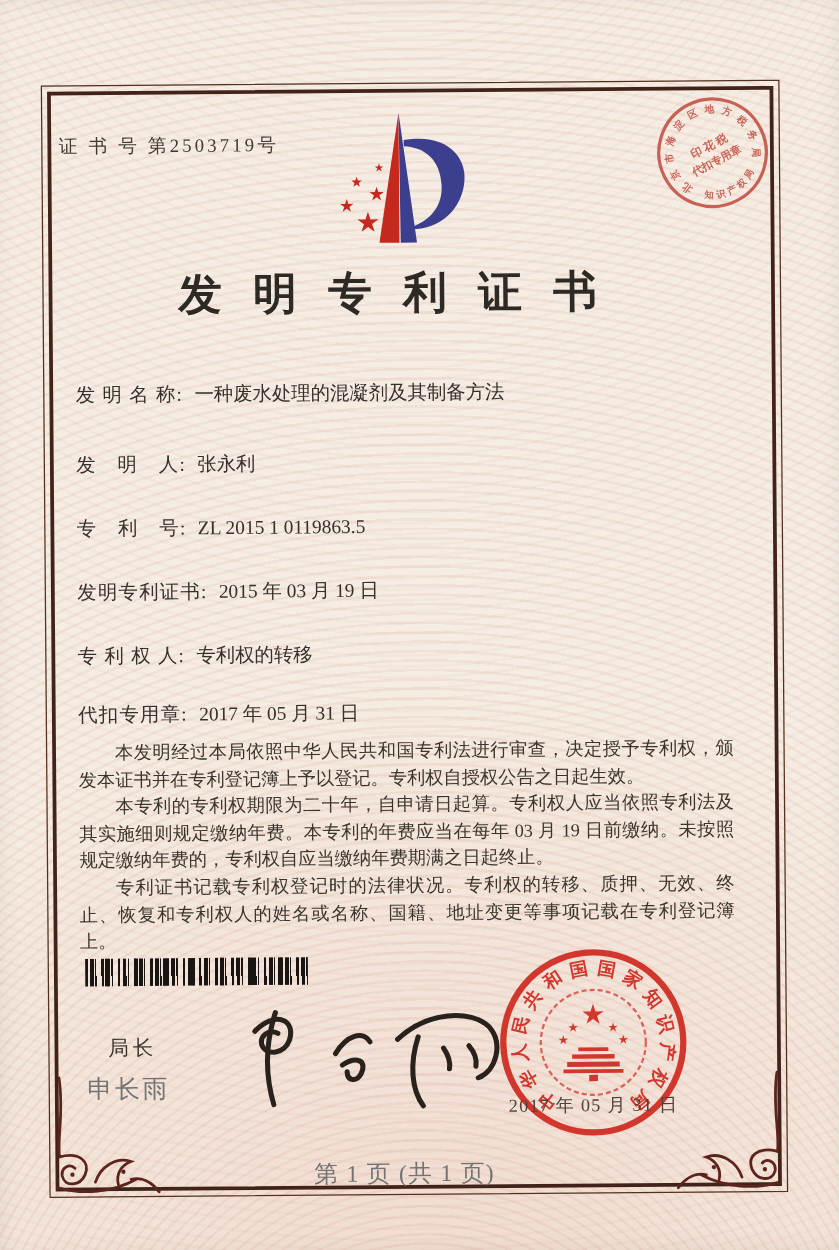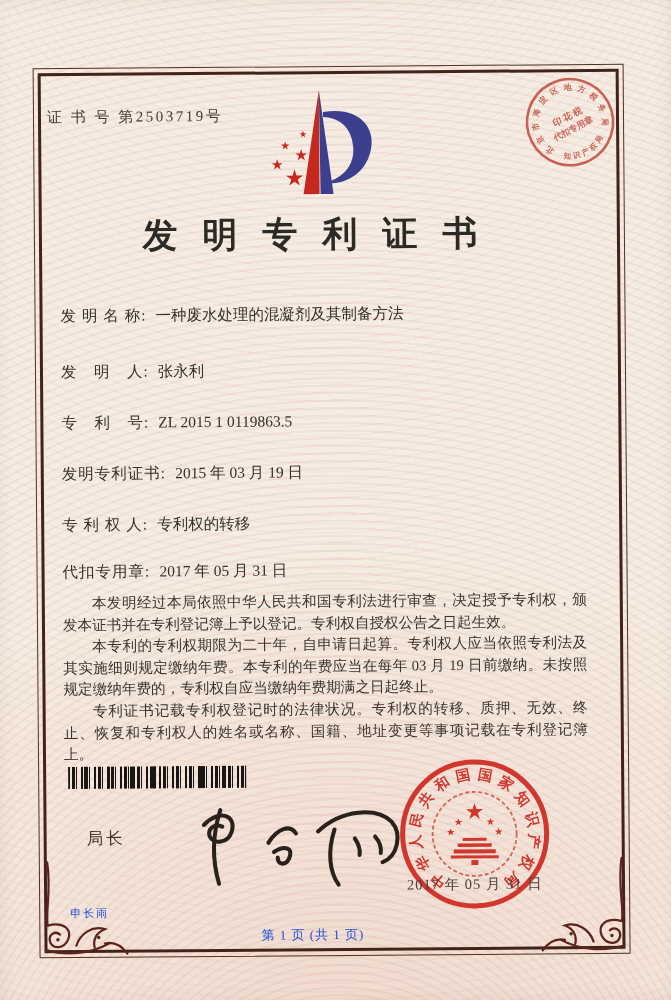--- a/index.html
+++ b/index.html
@@ -41,25 +41,25 @@
   .f0{top:304px;} .f1{top:360px;} .f2{top:411px;} .f3{top:462px;} .f4{top:513px;} .f5{top:560px;}
   .paras{left:62px;top:591px;width:524px;font-size:14.6px;line-height:21.6px;text-align:justify;color:#3a342d;}
   .paras p{margin:0;text-indent:2em;}
   .barcode{
     left:66px;top:765px;width:178px;height:22px;
     background-image:
       repeating-linear-gradient(90deg,#181512 0 2px,transparent 2px 4px,#181512 4px 7px,transparent 7px 8px,#181512 8px 9px,transparent 9px 13px),
       repeating-linear-gradient(90deg,transparent 0 16px,#181512 16px 19px,transparent 19px 23px);
   }
   .sig-title{left:84px;top:826px;font-size:16.5px;letter-spacing:3px;color:#3a342d;}
-  .sig-name{left:67px;top:856px;font-size:11px;letter-spacing:2px;color:#1d4ed8;margin-top:48px;}
+  .sig-name{left:67px;top:856px;font-size:20px;letter-spacing:2px;color:#737373;}
   .sig-hand{left:183px;top:800px;width:228px;height:92px;}
   .seal{left:387px;top:750px;width:170px;height:170px;mix-blend-mode:multiply;opacity:.93;}
   .seal-date{left:404px;top:876px;font-size:14.5px;letter-spacing:1px;color:#4b4138;z-index:5;}
-  .footer{left:258px;top:926px;font-size:13px;letter-spacing:1px;color:#1d4ed8;}
+  .footer{left:248px;top:926px;font-size:19px;letter-spacing:1px;color:#737373;}
   .flourish{bottom:40px;width:92px;height:102px;}
   .flourish.left{left:34px;}
   .flourish.right{right:42px;transform:scaleX(-1);}
   svg text{font-family:"Liberation Serif","DejaVu Serif",serif;}
 </style>
 </head>
 <body>
 
 <div id="stage">
   <div class="paper"></div>

